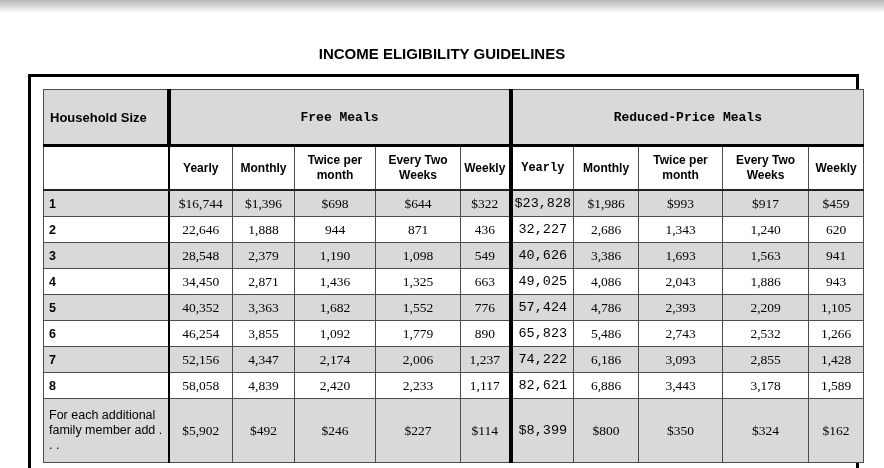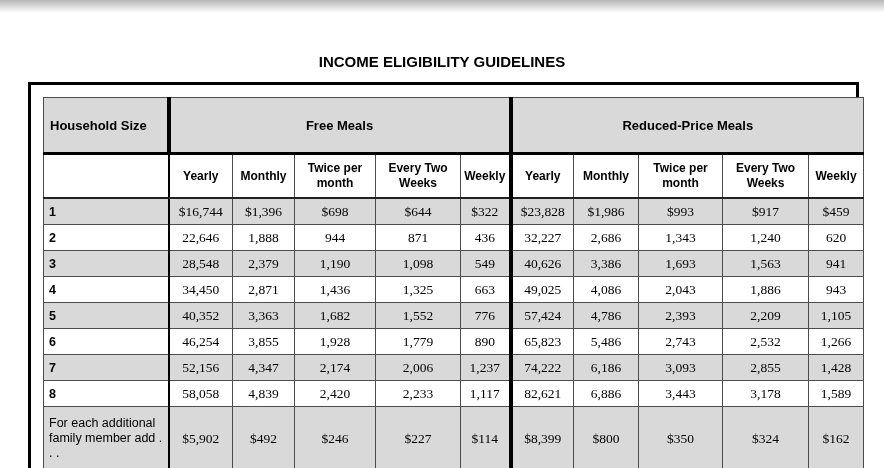--- a/index.html
+++ b/index.html
@@ -8,21 +8,21 @@
     background: #ffffff;
     overflow: hidden;
     font-family: "Liberation Sans", sans-serif;
     color: #000;
   }
   .top-gradient {
     width: 884px; height: 13px;
     background: linear-gradient(#b7b7b7, #ffffff);
   }
   .title-block {
-    margin-top: 40px;
+    margin-top: 32px;
     text-align: center;
     font-weight: bold;
     font-size: 15px;
     line-height: 18px;
   }
   .table-wrap {
     box-sizing: border-box;
     margin: 11px 0 0 28px;
     width: 831px;
     border: 3px solid #000;
@@ -88,21 +88,21 @@
   }
   .num {
     font-family: "Liberation Serif", serif;
     font-size: 13.5px;
     text-align: center;
     vertical-align: middle;
     height: 25px;
   }
   tr.shaded td { background: var(--shade, #d9d9d9); }
   tr.plain  td { background: #ffffff; }
-  .sec-start { border-left: 4px solid #000; }
+  .sec-start { border-left: 4px solid #000; font-family: Liberation Mono, monospace; }
   
   .footer-label {
     font-size: 12.5px;
     line-height: 15px;
     text-align: left;
     vertical-align: middle;
     padding: 4px 4px 4px 5px;
     border-right: 2px solid #000;
   }
   tr.footer td { height: 55px; margin-left: 44px; }
@@ -214,21 +214,21 @@
           <td class="num sec-start">57,424</td>
           <td class="num">4,786</td>
           <td class="num">2,393</td>
           <td class="num">2,209</td>
           <td class="num">1,105</td>
         </tr>
         <tr class="plain">
           <td class="hh-cell">6</td>
           <td class="num">46,254</td>
           <td class="num">3,855</td>
-          <td class="num">1,928</td>
+          <td class="num">1,092</td>
           <td class="num">1,779</td>
           <td class="num">890</td>
           <td class="num sec-start">65,823</td>
           <td class="num">5,486</td>
           <td class="num">2,743</td>
           <td class="num">2,532</td>
           <td class="num">1,266</td>
         </tr>
         <tr class="shaded">
           <td class="hh-cell">7</td>

